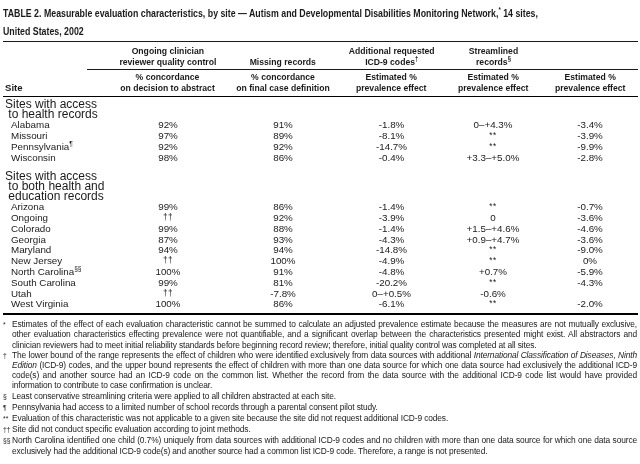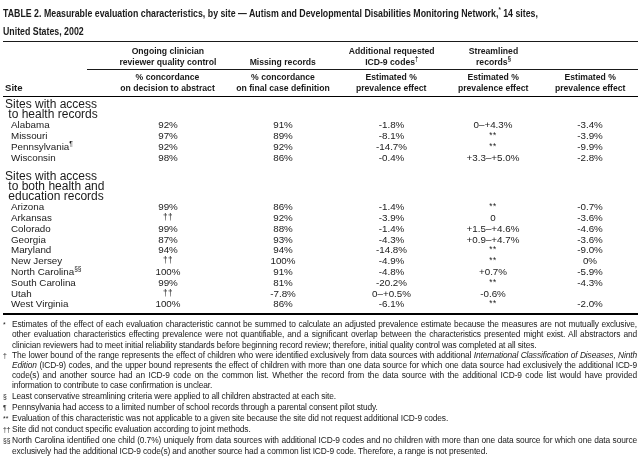--- a/index.html
+++ b/index.html
@@ -164,21 +164,21 @@
  education records</div>
       <div class="grid6 trow">
         <div class="site-cell"><span>Arizona</span></div>
         <div class="val-cell">99%</div>
         <div class="val-cell">86%</div>
         <div class="val-cell">-1.4%</div>
         <div class="val-cell marker-val">**</div>
         <div class="val-cell">-0.7%</div>
       </div>
       <div class="grid6 trow">
-        <div class="site-cell"><span>Arkansas</span></div>
+        <div class="site-cell"><span>Ongoing</span></div>
         <div class="val-cell marker-val">††</div>
         <div class="val-cell">92%</div>
         <div class="val-cell">-3.9%</div>
         <div class="val-cell">0</div>
         <div class="val-cell">-3.6%</div>
       </div>
       <div class="grid6 trow">
         <div class="site-cell"><span>Colorado</span></div>
         <div class="val-cell">99%</div>
         <div class="val-cell">88%</div>

